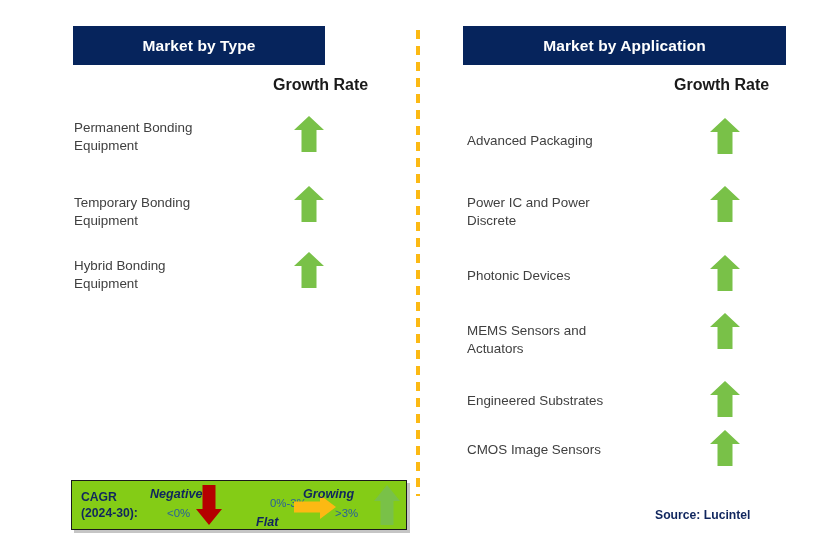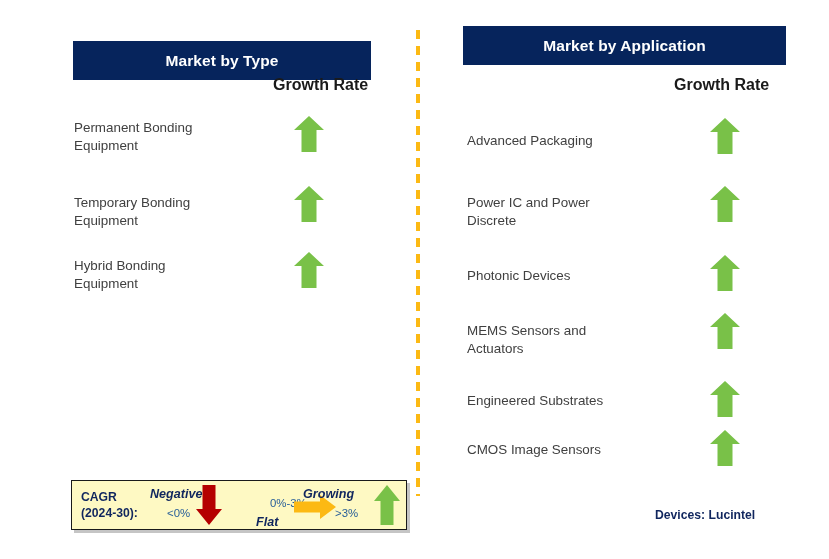--- a/index.html
+++ b/index.html
@@ -27,21 +27,21 @@
   
   .section-header {
     position: absolute;
     top: 26px;
     height: 39px;
     background: #06245c;
     display: flex;
     align-items: center;
     justify-content: center;
   }
-  #header-type { left: 73px; width: 298px; margin-top: 15px; }
+  #header-type { left: 73px; width: 252px; }
   #header-app  { left: 43px; width: 323px; }
   .section-header-title {
     color: #ffffff;
     font-size: 15.5px;
     font-weight: bold;
     letter-spacing: 0.1px;
     white-space: nowrap;
   }
 
   
@@ -86,21 +86,21 @@
   }
 
   
   #legend-box {
     position: absolute;
     left: 71px;
     top: 480px;
     width: 336px;
     height: 50px;
     border: 1.5px solid #1a1a1a;
-    background: #fef9c3;
+    background: #84cc16;
     box-shadow: 3px 3px 0 rgba(150,150,150,0.55);
     box-sizing: border-box;
   }
   .legend-cagr {
     position: absolute;
     left: 9px;
     top: 8px;
     color: #10265e;
     font-size: 12.2px;
     font-weight: bold;
@@ -261,13 +261,13 @@
 
   <div class="legend-term" id="legend-term-growing">Growing</div>
   <div class="legend-range" id="legend-range-growing">&gt;3%</div>
   <div class="legend-icon" id="legend-icon-growing">
     <svg width="26" height="40" viewBox="0 0 26 40" aria-hidden="true">
       <polygon points="13,0 26,16 19.5,16 19.5,40 6.5,40 6.5,16 0,16" fill="#79c148"></polygon>
     </svg>
   </div>
 </div>
 
-<div id="source-note">Devices: Lucintel</div>
+<div id="source-note">Source: Lucintel</div>
 
 </body></html>

